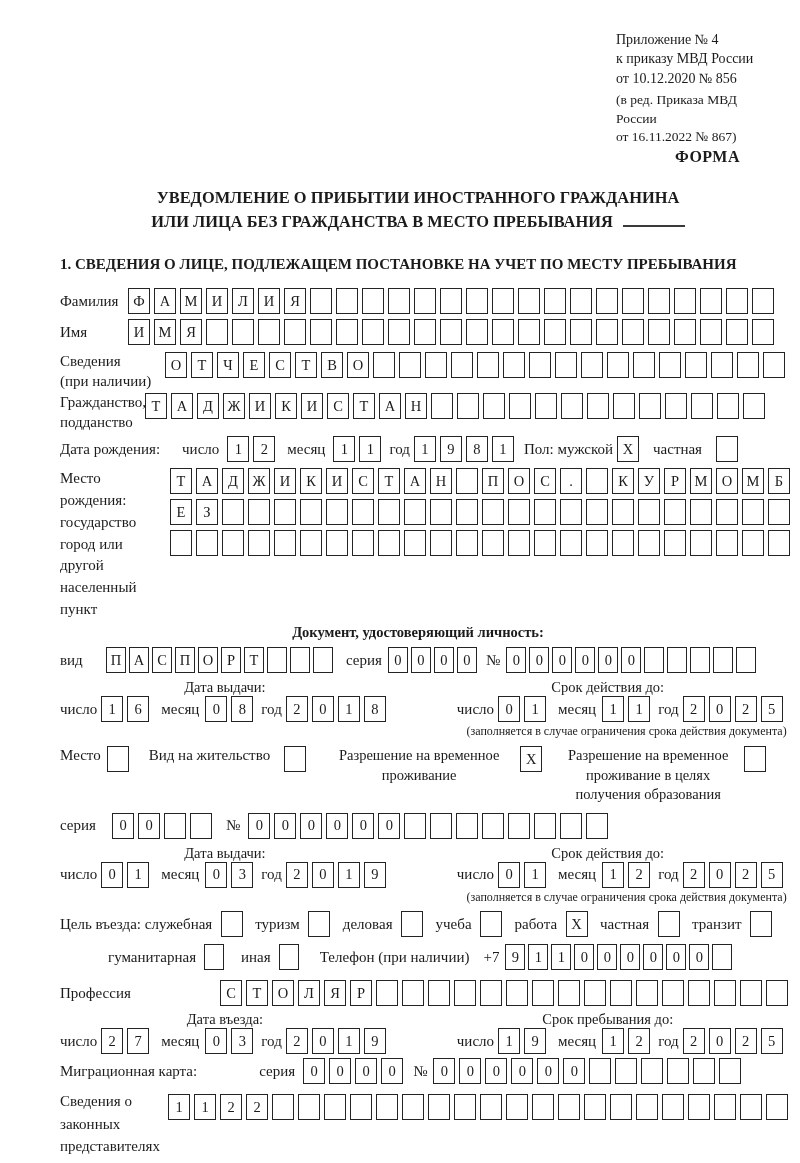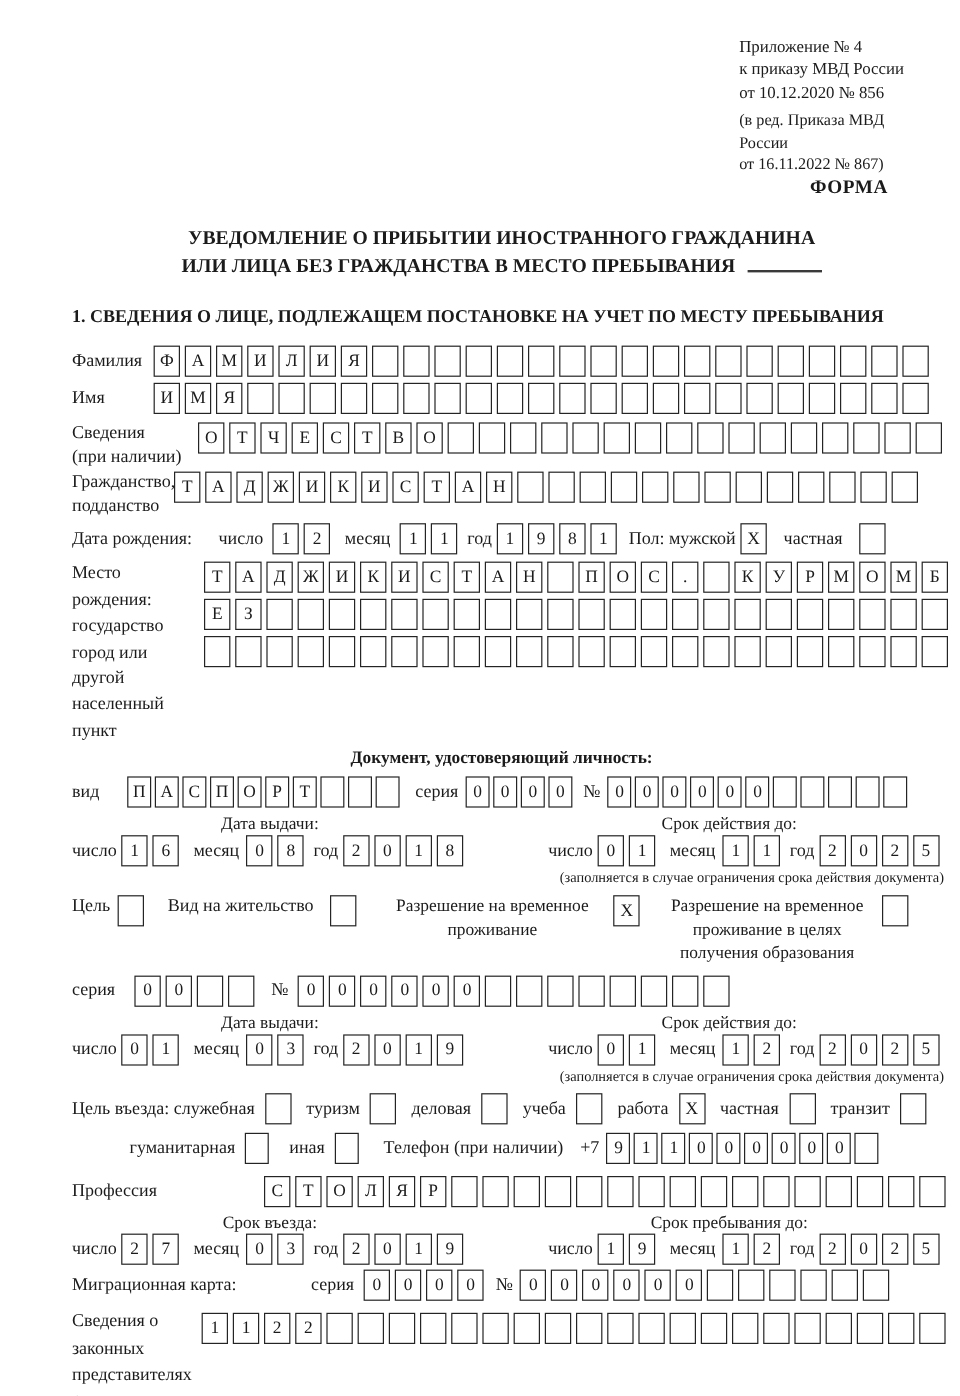--- a/index.html
+++ b/index.html
@@ -381,21 +381,21 @@
             <span class="cell">2</span>
             <span class="cell">5</span>
           </span>
       </div>
       <div class="note">(заполняется в случае ограничения срока действия документа)</div>
     </div>
   </div>
 
 
   <div class="row" style="margin-bottom:8px">
-    <span class="lbl">Цель</span>
+    <span class="lbl">Место</span>
     <span class="cells g6">
         <span class="cell"></span>
       </span>
     <span class="lbl" style="margin-left:16px">Вид на жительство</span>
     <span class="cells" style="margin-left:14px">
         <span class="cell"></span>
       </span>
     <span class="cm" style="margin-left:16px;width:186px">Разрешение на временное
 проживание</span>
     <span class="cells g8">
@@ -563,21 +563,21 @@
         <span class="cell"></span>
         <span class="cell"></span>
         <span class="cell"></span>
         <span class="cell"></span>
         <span class="cell"></span>
       </span>
   </div>
 
   <div class="twocol" style="margin-bottom:4px">
     <div class="col">
-      <div class="colhead">Срок въезда:</div>
+      <div class="colhead">Дата въезда:</div>
       <div class="dateline">
         <span class="lbl">число</span>
         <span class="cells g4">
             <span class="cell">2</span>
             <span class="cell">7</span>
           </span>
         <span class="lbl g8">месяц</span>
         <span class="cells g6">
             <span class="cell">0</span>
             <span class="cell">3</span>

